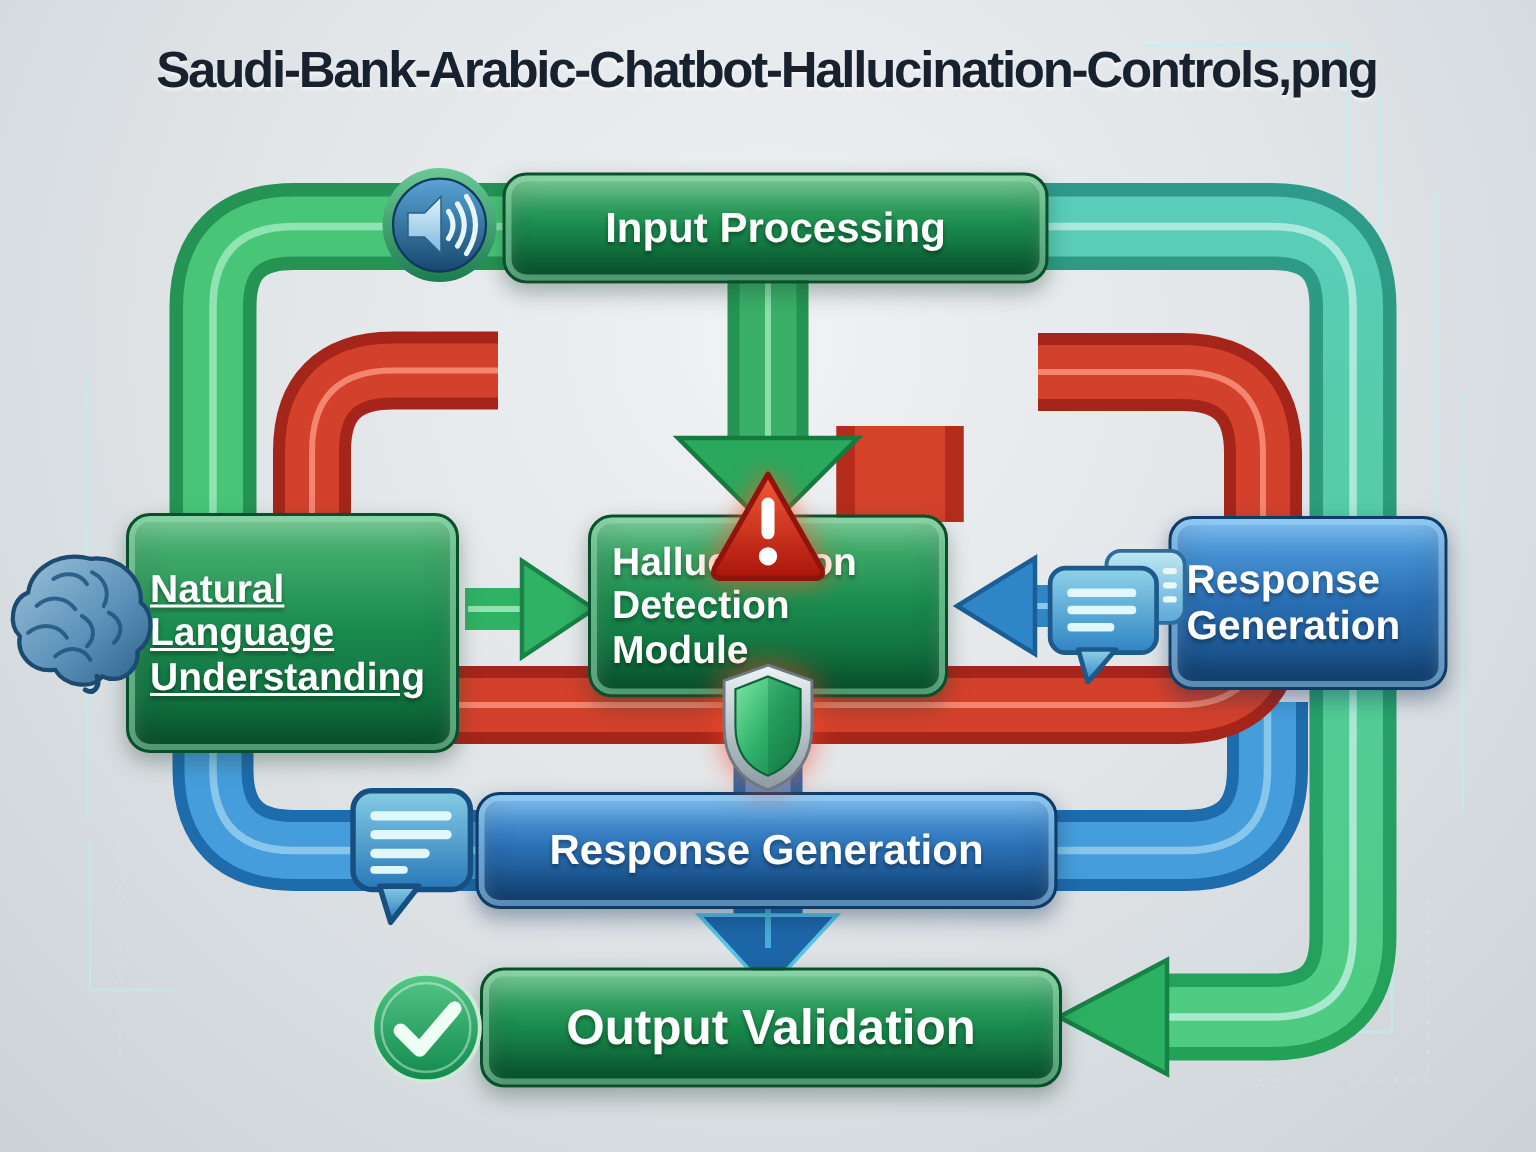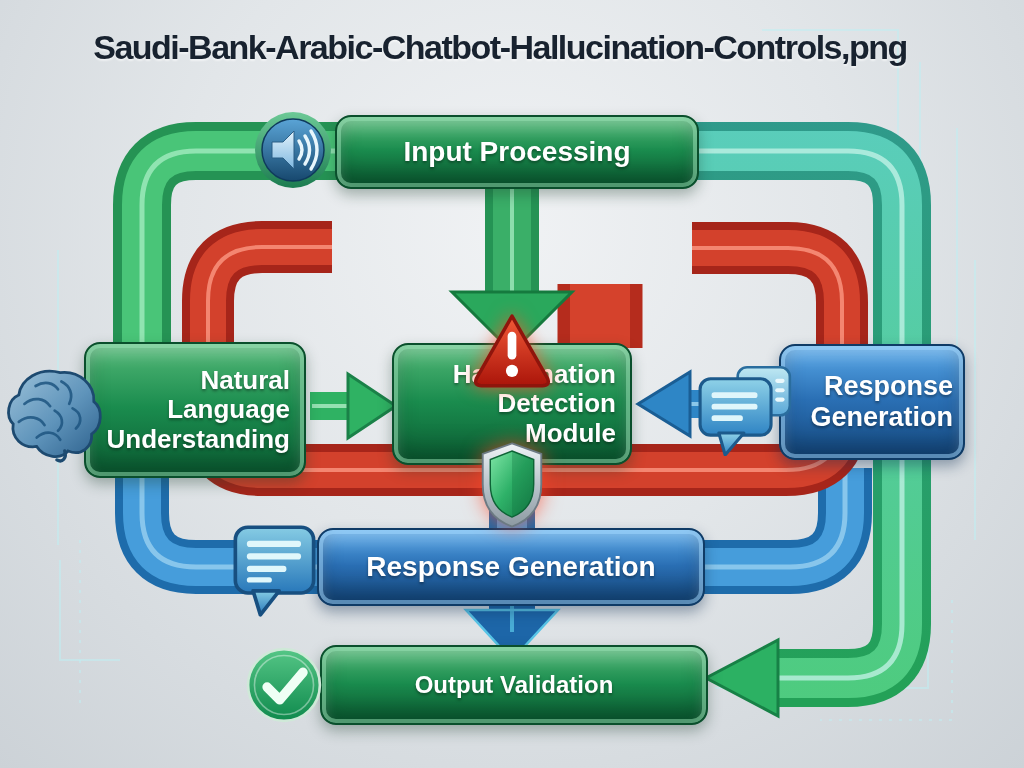--- a/index.html
+++ b/index.html
@@ -4,38 +4,38 @@
 <style>
   html,body{margin:0;padding:0;background:#b9bfc5;font-family:"Liberation Sans",sans-serif;}
   #stage{position:relative;width:1024px;height:768px;margin:0 auto;overflow:hidden;
          background:radial-gradient(circle at 50% 30%, #f0f2f4 0%, #e2e6e9 45%, #ccd2d7 100%);}
   #pipes{position:absolute;left:0;top:0;z-index:1;}
   .pw{fill:none;}
   .pm{fill:none;opacity:.9;}
   .pc{fill:none;opacity:.75;}
   .trace{fill:none;stroke:#bfeef2;stroke-width:2;opacity:.55;}
   .node{position:absolute;z-index:2;border-radius:16px;display:flex;align-items:center;justify-content:center;
-        text-align:right;color:#fff;font-weight:700;line-height:1.14;
+        text-align:left;color:#fff;font-weight:700;line-height:1.14;
         text-shadow:0 2px 3px rgba(0,0,0,.38);}
   .node.green{background:linear-gradient(180deg,#53b877 0%,#1a8c4e 48%,#0c5e34 100%);
         border:2px solid #0a4f2c;
         box-shadow:inset 0 0 0 4px rgba(150,225,180,.5), inset 0 10px 16px rgba(255,255,255,.28),
                    inset 0 -14px 22px rgba(0,42,22,.38), 0 6px 14px rgba(25,60,42,.35);}
   .node.red{background:linear-gradient(180deg,#ea5a41 0%,#c22718 46%,#8a130c 100%);
         border:2px solid #6d0d08;
         box-shadow:inset 0 0 0 4px rgba(255,160,140,.45), inset 0 10px 16px rgba(255,255,255,.25),
                    inset 0 -14px 22px rgba(60,5,2,.4), 0 6px 14px rgba(90,20,12,.4);}
   .node.blue{background:linear-gradient(180deg,#59a9e9 0%,#2a6fb4 48%,#164b81 100%);
         border:2px solid #0f3b66;
         box-shadow:inset 0 0 0 4px rgba(160,215,255,.5), inset 0 10px 16px rgba(255,255,255,.28),
                    inset 0 -14px 22px rgba(5,30,58,.4), 0 6px 14px rgba(15,45,80,.4);}
   .glow-red{box-shadow:inset 0 0 0 4px rgba(150,225,180,.5), inset 0 10px 16px rgba(255,255,255,.28),
                    inset 0 -14px 22px rgba(0,42,22,.38), 0 0 26px rgba(235,70,45,.5), 0 6px 14px rgba(25,60,42,.35);}
   .icon{position:absolute;z-index:3;}
-  #title{position:absolute;z-index:4;left:0;top:28px;width:1000px;text-align:center;
+  #title{position:absolute;z-index:4;left:11px;top:28px;width:1000px;text-align:center;
          font-size:34px;font-weight:700;letter-spacing:-1.5px;color:#18222f;
          text-shadow:0 2px 2px rgba(255,255,255,.55);}
 </style>
 </head>
 <body>
 
 <div id="stage">
 
   <svg id="pipes" width="1024" height="768" viewBox="0 0 1024 768">
     <defs>
@@ -129,37 +129,37 @@
     </g>
   </svg>
 
   <div id="title">Saudi-Bank-Arabic-Chatbot-Hallucination-Controls,png</div>
 
   <div class="node green" style="left:335px;top:115px;width:360px;height:70px;font-size:28px;">
     <span>Input Processing</span>
   </div>
 
 
-  <div class="node green" style="left:84px;top:342px;width:222px;height:136px;font-size:26px;padding:15px 14px;box-sizing:border-box;">
+  <div class="node green" style="left:84px;top:342px;width:222px;height:160px;font-size:26px;padding:15px 14px;box-sizing:border-box;text-decoration:underline;">
     <span>Natural Language Understanding</span>
   </div>
 
   <div class="node green glow-red" style="left:392px;top:343px;width:240px;height:122px;font-size:26px;padding:0 14px;box-sizing:border-box;">
     <span>Hallucination Detection Module</span>
   </div>
 
   <div class="node blue" style="left:779px;top:344px;width:186px;height:116px;font-size:27px;padding:0 10px;box-sizing:border-box;">
     <span>Response Generation</span>
   </div>
 
   <div class="node blue" style="left:317px;top:528px;width:384px;height:74px;font-size:28px;">
     <span>Response Generation</span>
   </div>
 
-  <div class="node green" style="left:320px;top:645px;width:384px;height:76px;font-size:24px;">
+  <div class="node green" style="left:320px;top:645px;width:384px;height:76px;font-size:33px;">
     <span>Output Validation</span>
   </div>
 
   <div class="icon" style="left:254px;top:111px;width:78px;height:78px;">
     <svg width="78" height="78" viewBox="0 0 78 78">
       <defs>
         <linearGradient id="gSpkRing" x1="0" y1="0" x2="0" y2="1">
             <stop offset="0" stop-color="#6cc996"></stop>
             <stop offset="1" stop-color="#1c7c50"></stop>
           </linearGradient>

